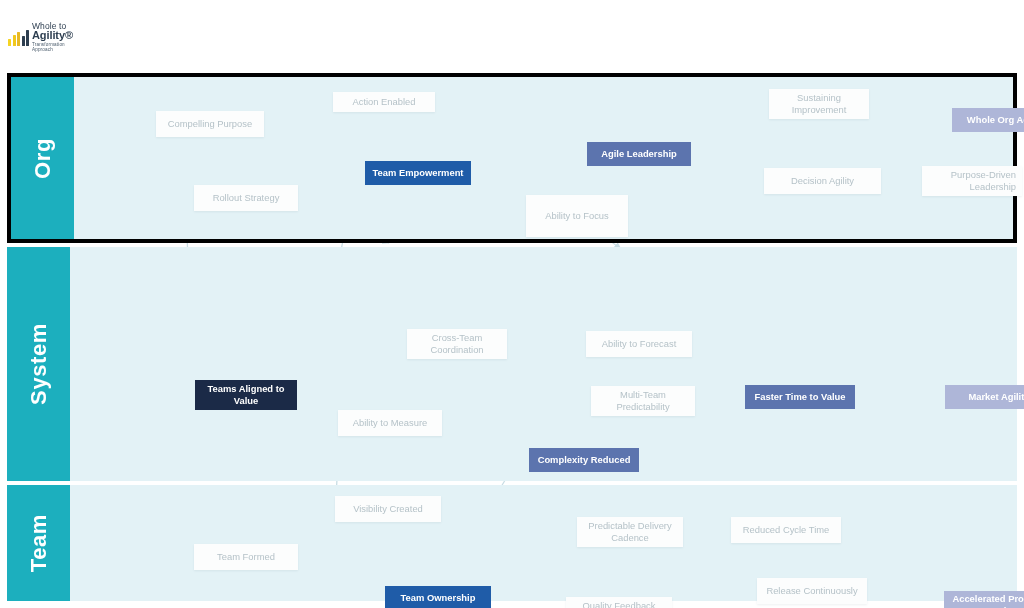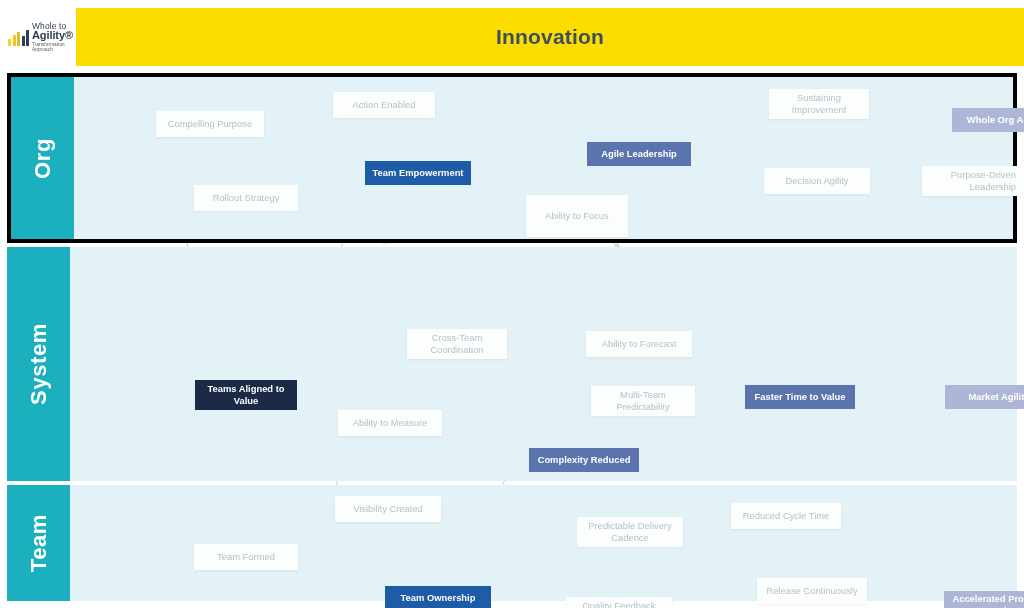--- a/index.html
+++ b/index.html
@@ -68,23 +68,20 @@
         <i style="height:11px;background:#F0C81E"></i>
         <i style="height:14px;background:#E8B923"></i>
         <i style="height:10px;background:#2d3e50"></i>
         <i style="height:16px;background:#2d3e50"></i>
       </div>
       <div class="logo-txt">
         <div class="logo-l1">Whole to</div>
         <div class="logo-l2">Agility®</div>
         <div class="logo-l3">Transformation Approach</div>
       </div>
-    </div>
-    <div class="title-band">
-      <span>Innovation</span>
     </div>
   </div>
 
   <div class="canvas">
 
     <svg class="edges" viewBox="0 0 1010 528">
       <defs>
         <marker id="ah" markerWidth="7" markerHeight="7" refX="5.2" refY="2.6" orient="auto" markerUnits="strokeWidth">
           <path d="M0,0 L5.6,2.6 L0,5.2 z" fill="#C8DDE4"></path>
         </marker>
@@ -168,40 +165,40 @@
 
     <div class="row" id="row-team">
       <div class="railing">
         <span>Team</span>
       </div>
       <div class="field"></div>
     </div>
 
     <div id="node-layer">
         <div class="node n-white" style="left: 149px; top: 38px; width: 108px; height: 26px;">Compelling Purpose</div>
-        <div class="node n-white" style="left: 326px; top: 19px; width: 102px; height: 26px;">Action Enabled</div>
+        <div class="node n-white" style="left: 326px; top: 19px; width: 102px; height: 20px;">Action Enabled</div>
         <div class="node n-white" style="left: 187px; top: 112px; width: 104px; height: 26px;">Rollout Strategy</div>
         <div class="node n-blue" style="left: 358px; top: 88px; width: 106px; height: 24px;">Team Empowerment</div>
         <div class="node n-slate" style="left: 580px; top: 69px; width: 104px; height: 24px;">Agile Leadership</div>
         <div class="node n-white" style="left: 519px; top: 122px; width: 102px; height: 42px;">Ability to Focus</div>
         <div class="node n-white" style="left: 720px; top: 16px; width: 100px; height: 30px; margin-left: 42px;">Sustaining Improvement</div>
-        <div class="node n-white" style="left: 757px; top: 95px; width: 106px; height: 26px;">Decision Agility</div>
+        <div class="node n-white" style="left: 757px; top: 95px; width: 117px; height: 26px;">Decision Agility</div>
         <div class="node n-white" style="left: 915px; top: 93px; width: 100px; height: 30px; text-align: right;">Purpose-Driven Leadership</div>
         <div class="node n-lav" style="left: 945px; top: 35px; width: 108px; height: 24px;">Whole Org Agility</div>
         <div class="node n-white" style="left: 400px; top: 256px; width: 100px; height: 30px;">Cross-Team Coordination</div>
         <div class="node n-white" style="left: 579px; top: 258px; width: 106px; height: 26px; text-align: center;">Ability to Forecast</div>
         <div class="node n-navy" style="left: 188px; top: 307px; width: 102px; height: 30px;">Teams Aligned to Value</div>
         <div class="node n-white" style="left: 331px; top: 337px; width: 104px; height: 26px;">Ability to Measure</div>
         <div class="node n-white" style="left: 584px; top: 313px; width: 104px; height: 30px;">Multi-Team Predictability</div>
         <div class="node n-slate" style="left: 738px; top: 312px; width: 110px; height: 24px;">Faster Time to Value</div>
         <div class="node n-lav" style="left: 938px; top: 312px; width: 108px; height: 24px;">Market Agility</div>
         <div class="node n-slate" style="left: 522px; top: 375px; width: 110px; height: 24px;">Complexity Reduced</div>
         <div class="node n-white" style="left: 328px; top: 423px; width: 106px; height: 26px;">Visibility Created</div>
         <div class="node n-white" style="left: 187px; top: 471px; width: 104px; height: 26px;">Team Formed</div>
         <div class="node n-white" style="left: 542px; top: 444px; width: 106px; height: 30px; margin-left: 28px;">Predictable Delivery Cadence</div>
-        <div class="node n-white" style="left: 724px; top: 430px; width: 110px; height: 26px;">Reduced Cycle Time</div>
+        <div class="node n-white" style="left: 724px; top: 444px; width: 110px; height: 26px;">Reduced Cycle Time</div>
         <div class="node n-blue" style="left: 378px; top: 513px; width: 106px; height: 24px;">Team Ownership</div>
         <div class="node n-white" style="left: 750px; top: 505px; width: 110px; height: 26px;">Release Continuously</div>
         <div class="node n-white" style="left: 559px; top: 524px; width: 106px; height: 30px;">Quality Feedback Loop Shortened</div>
         <div class="node n-lav" style="left: 937px; top: 518px; width: 108px; height: 28px;">Accelerated Product Learning</div>
       </div>
   </div>
 </div>
 
 </body></html>

